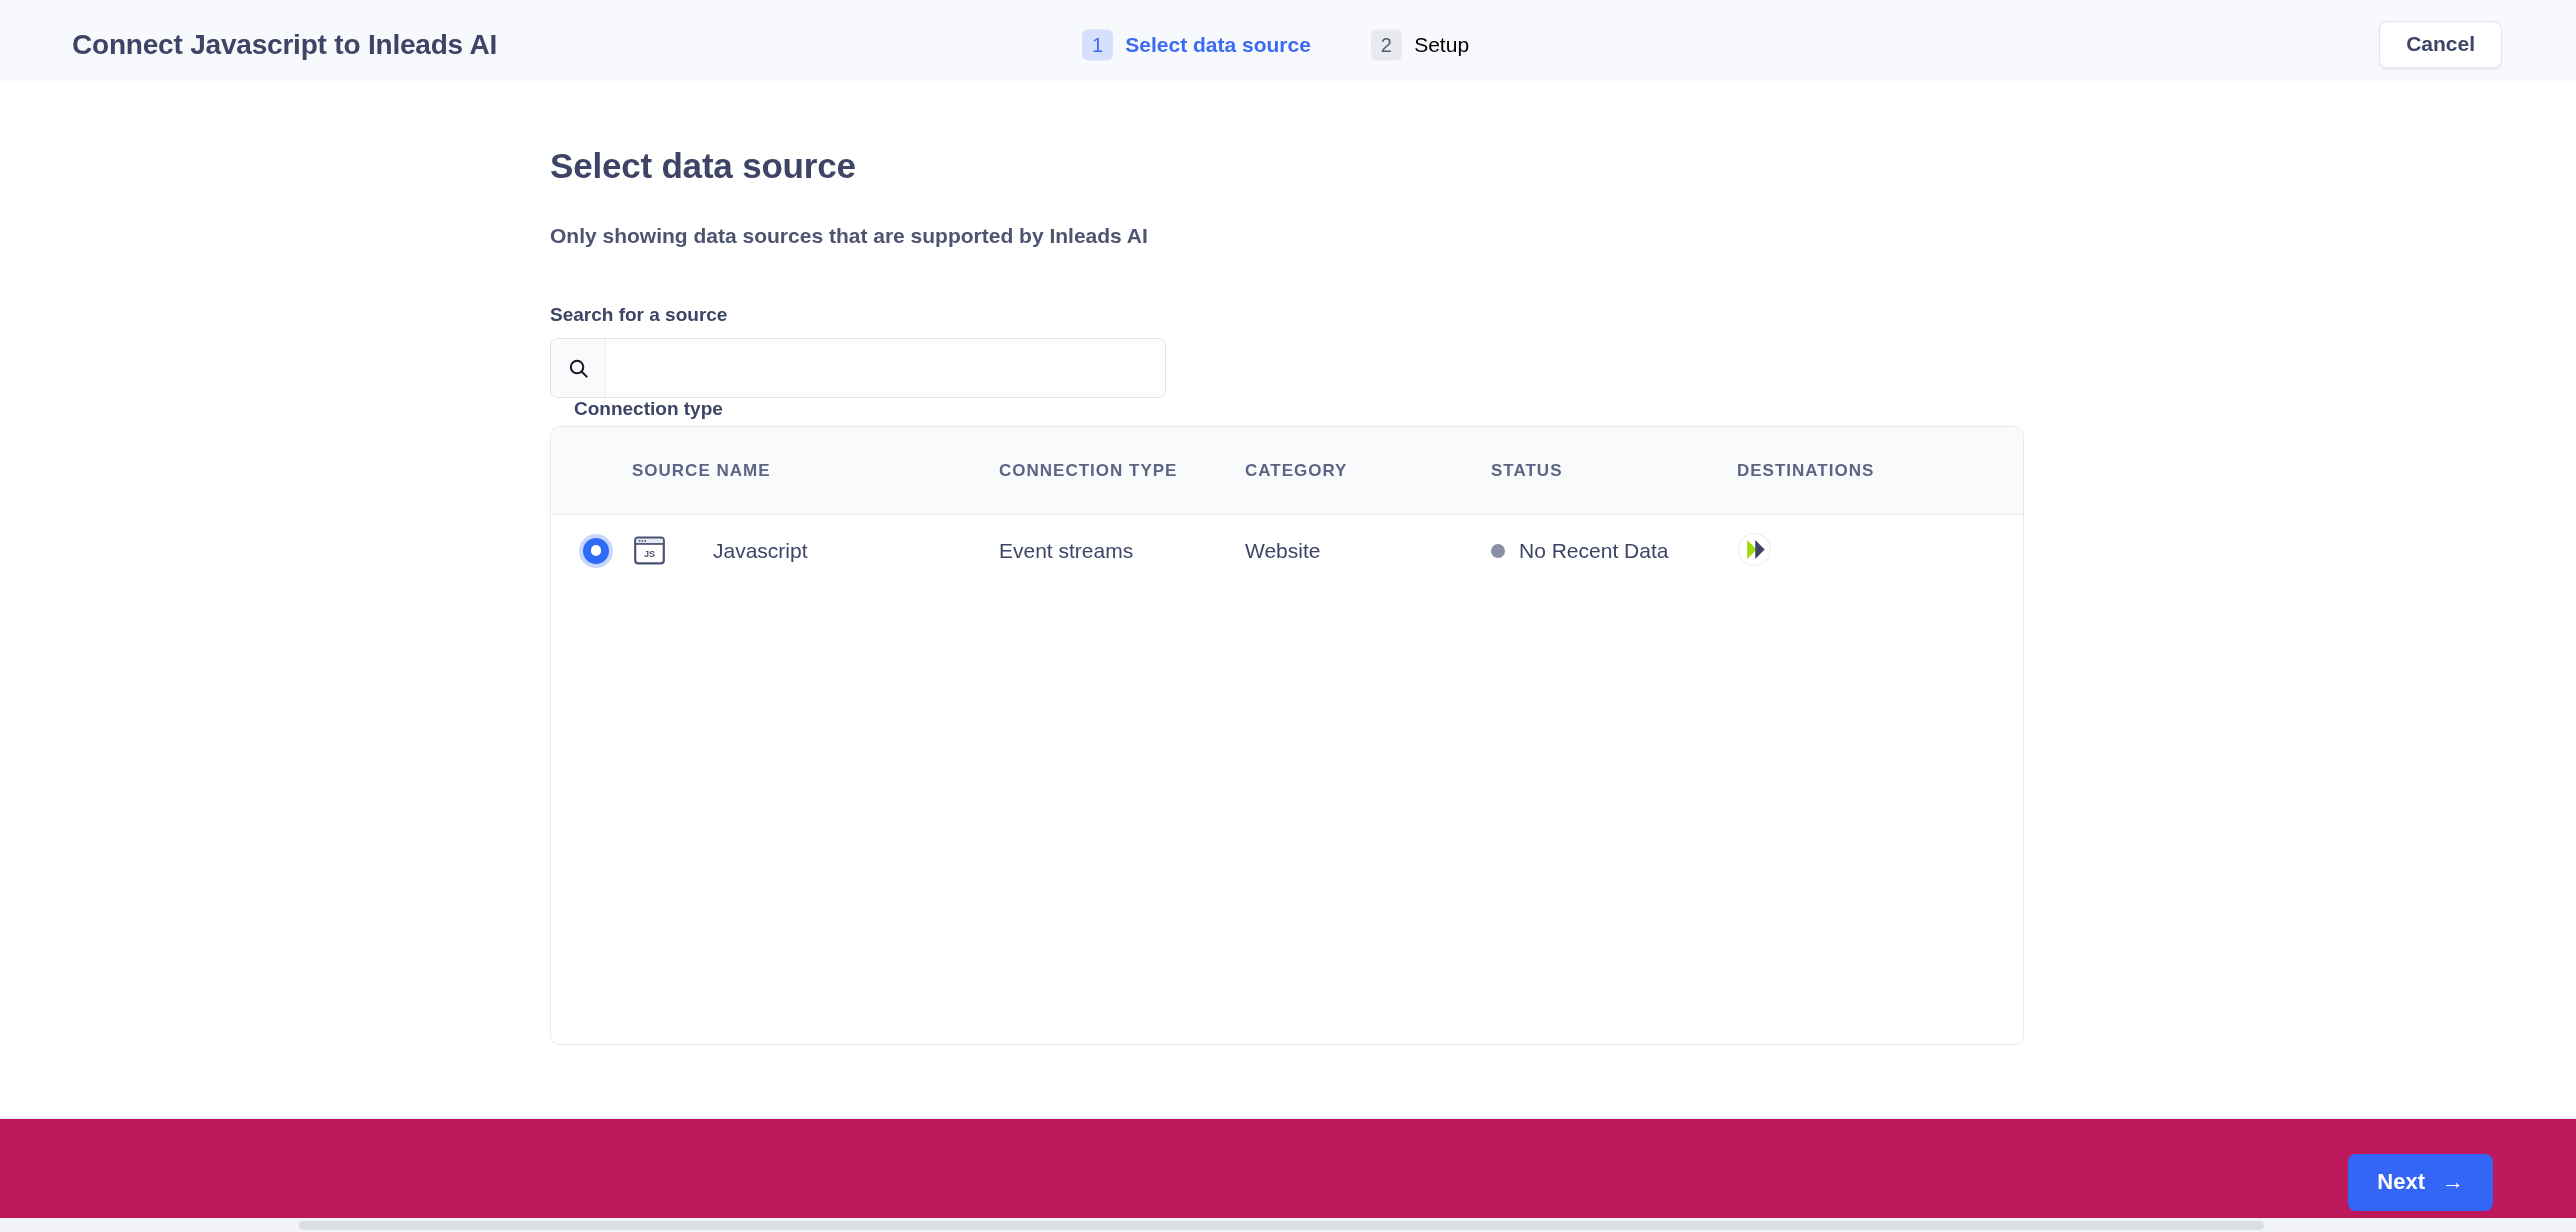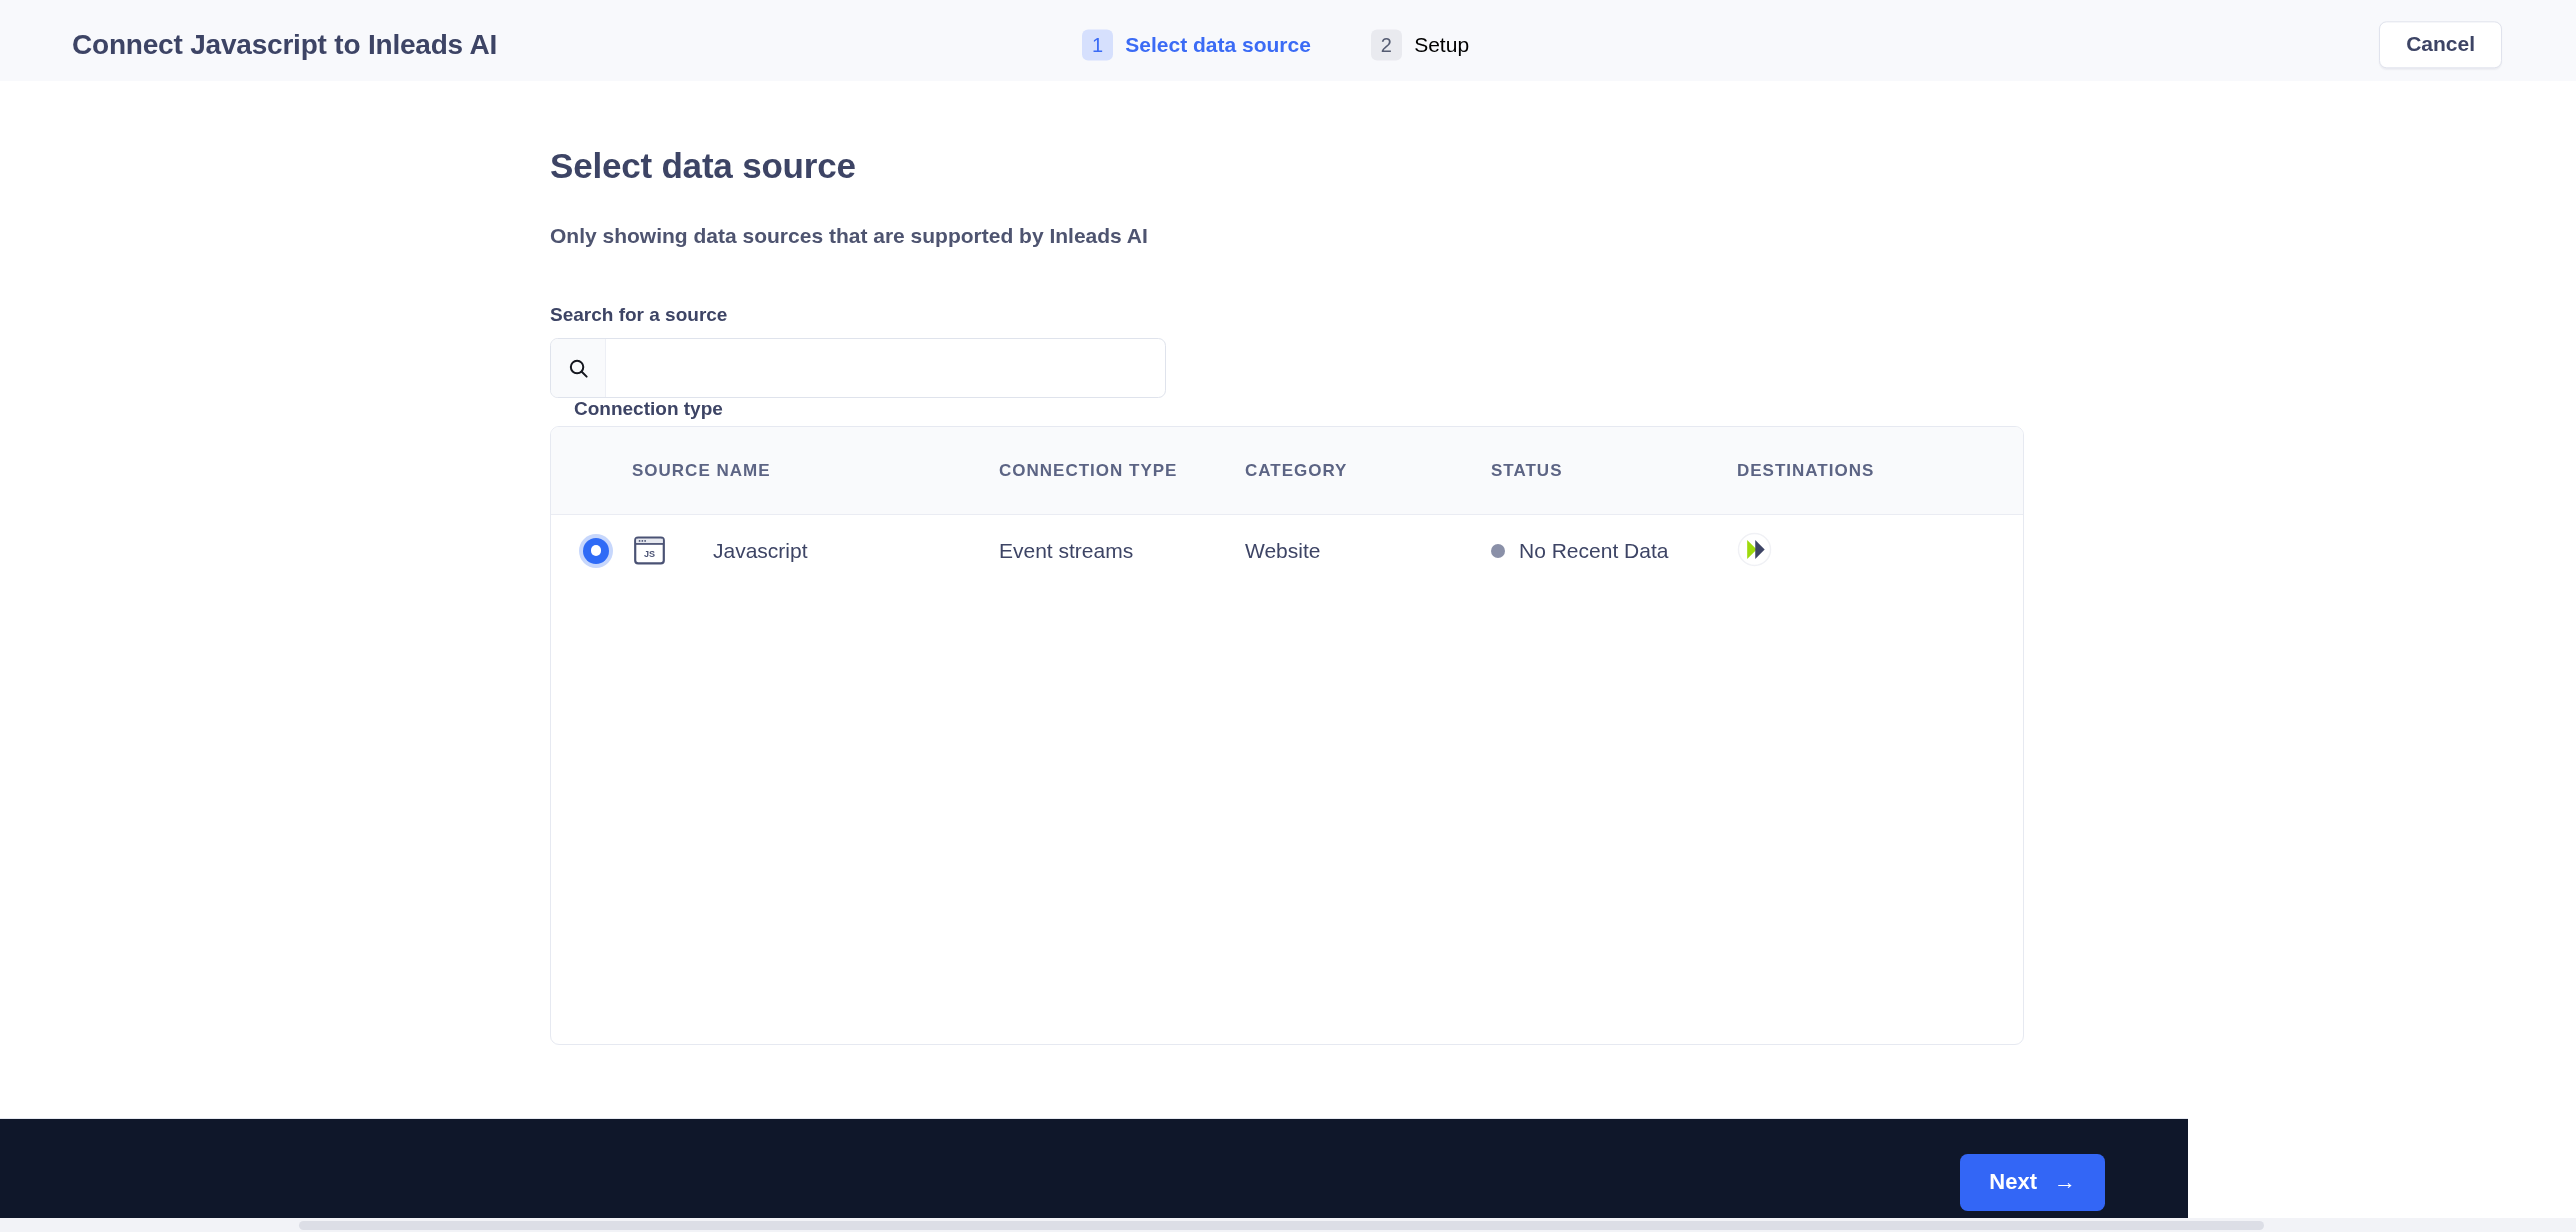--- a/index.html
+++ b/index.html
@@ -153,22 +153,22 @@
   .src-name { margin-left: 46px; }
 
   .status-cell { display: flex; align-items: center; gap: 14px; text-align: right; }
   .status-dot { width: 14px; height: 14px; border-radius: 50%; background: #8A90A8; }
 
   .dest-logo { width: 35px; height: 35px; }
 
   
   .footer {
     position: absolute; left: 0; top: 1118px;
-    width: 2188px; height: 114px;
-    background: #0f172a;
+    width: 2576px; height: 114px;
+    background: #be185d;
     border-top: 1.5px solid #E6E9F1;
   }
   .next-btn {
     position: absolute; right: 83px; top: 35px;
     background: #3366F6; border: none; border-radius: 7.7px;
     padding: 15.4px 29px;
     display: flex; align-items: center; gap: 17px;
     font-size: 22px; font-weight: 700; color: #FFFFFF;
     cursor: pointer; font-family: "Liberation Sans", sans-serif;
   }

